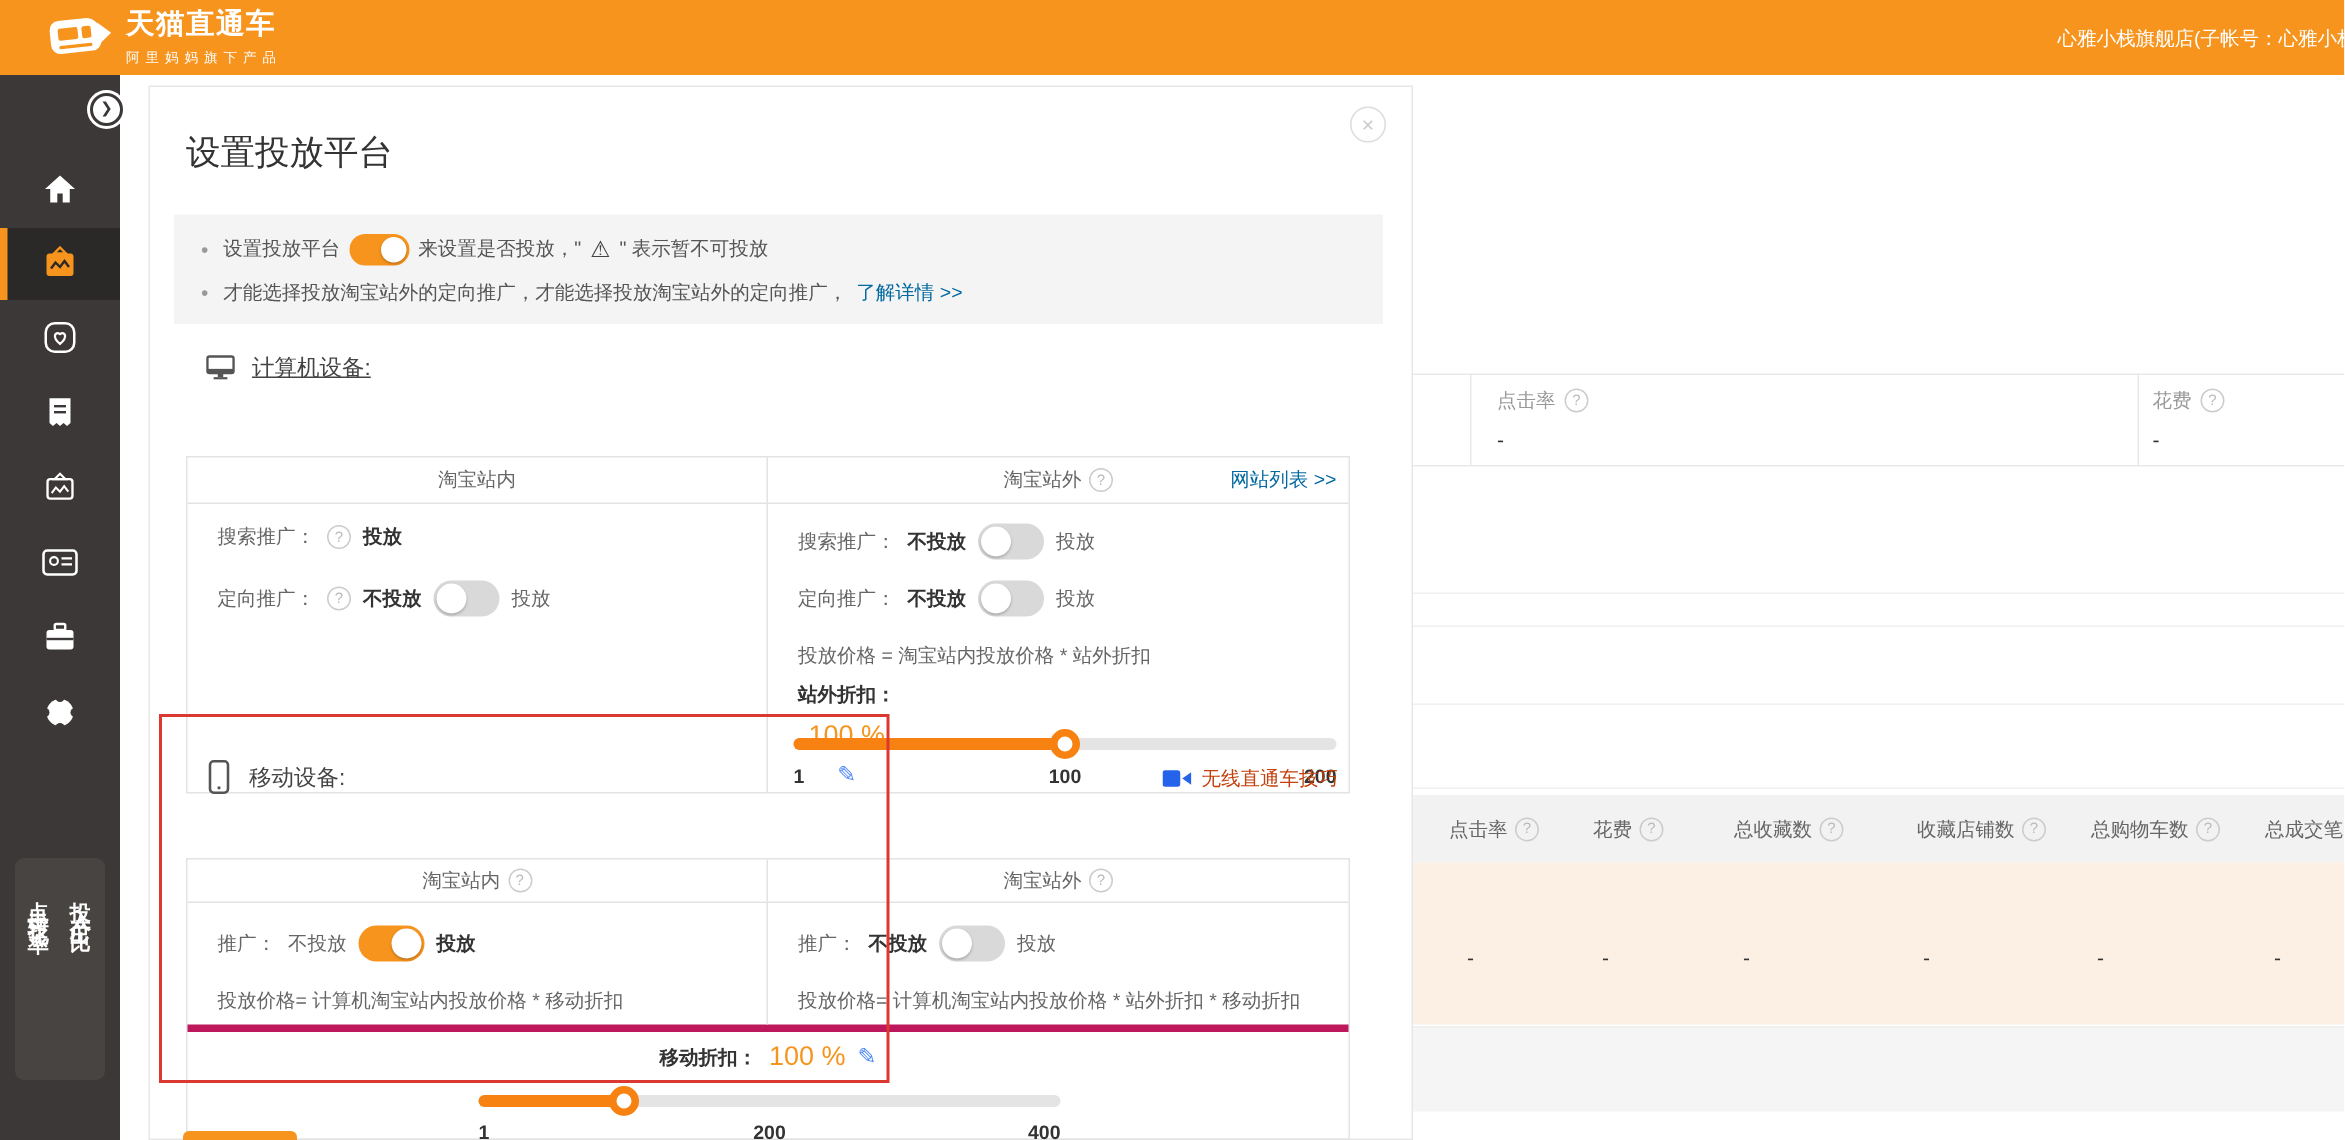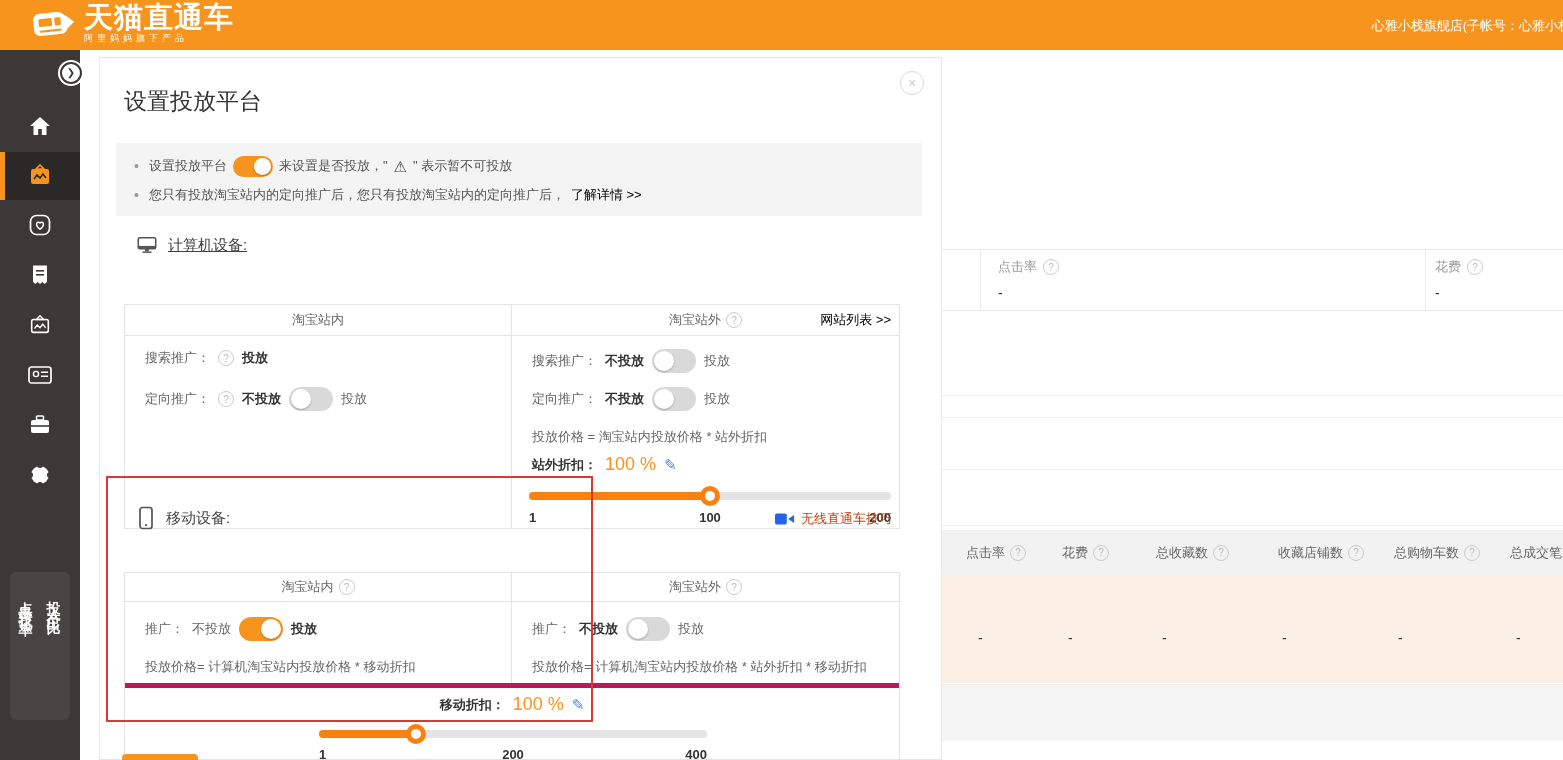--- a/index.html
+++ b/index.html
@@ -3,21 +3,21 @@
 <meta charset="utf-8">
 <style>
   html,body{margin:0;padding:0;background:#fff;font-family:"Liberation Sans","DejaVu Sans",sans-serif;}
   .page{position:relative;width:1563px;height:760px;overflow:hidden;background:#fff;}
   .abs{position:absolute;}
 
   
   .topbar{position:absolute;left:0;top:0;width:1563px;height:50px;background:#f7941e;z-index:40;overflow:hidden;}
   .logo-wrap{position:absolute;left:30px;top:3px;display:flex;align-items:center;gap:8px;}
   .logo-txt{display:flex;flex-direction:column;}
-  .logo-title{color:#fff;font-size:29px;font-weight:700;line-height:26px;letter-spacing:1px;}
+  .logo-title{color:#fff;font-size:19px;font-weight:700;line-height:26px;letter-spacing:1px;}
   .logo-sub{color:#fff;font-size:9px;letter-spacing:4px;margin-top:2px;}
   .account{position:absolute;right:-8px;top:17px;color:#fff;font-size:13px;white-space:nowrap;}
 
   
   .sidebar{position:absolute;left:0;top:50px;width:80px;height:710px;background:#3b3837;z-index:30;}
   .side-item{position:absolute;left:0;width:80px;height:48px;display:flex;align-items:center;justify-content:center;cursor:pointer;}
   .side-item.active{background:#2b2927;}
   .side-item.active::before{content:"";position:absolute;left:0;top:0;bottom:0;width:5px;background:#f7941e;}
   .expand-btn{position:absolute;left:58px;top:10px;width:26px;height:26px;background:#fff;border-radius:50%;display:flex;align-items:center;justify-content:center;cursor:pointer;}
   .expand-inner{width:18px;height:18px;border:2px solid #3b3837;border-radius:50%;display:flex;align-items:center;justify-content:center;color:#3b3837;font-size:10px;font-weight:700;line-height:1;}
@@ -25,21 +25,21 @@
   .vtext{writing-mode:vertical-lr;text-orientation:upright;color:#fff;font-weight:700;font-size:14px;letter-spacing:5px;line-height:18px;}
 
   
   .modal{position:absolute;left:99px;top:57px;width:843px;height:703px;background:#fff;border:1px solid #e7e7e7;box-sizing:border-box;z-index:20;}
   .modal-title{position:absolute;left:24px;top:28px;font-size:23px;color:#333;font-weight:500;}
   .close-btn{position:absolute;left:800px;top:13px;width:22px;height:22px;border:1px solid #dcdcdc;border-radius:50%;color:#ccc;font-size:11px;display:flex;align-items:center;justify-content:center;cursor:pointer;}
   .tipbox{position:absolute;left:16px;top:85px;width:806px;height:73px;background:#f4f4f4;display:flex;flex-direction:column;justify-content:center;gap:9px;padding-left:18px;box-sizing:border-box;}
   .tipline{display:flex;align-items:center;gap:6px;font-size:13px;color:#555;}
   .dot{color:#999;margin-right:4px;font-size:14px;}
   .warn{color:#444;font-size:15px;font-weight:700;line-height:1;}
-  .blue-link{color:#000000;cursor:pointer;text-decoration:none;font-size:13px;}
+  .blue-link{color:#0369a1;cursor:pointer;text-decoration:none;font-size:13px;}
 
   .section-head{position:absolute;left:36px;display:flex;align-items:center;gap:10px;font-size:15px;color:#444;}
   .ptable{position:absolute;left:24px;width:776px;border:1px solid #e3e3e3;box-sizing:border-box;margin-top:36px;}
   .thead{display:flex;border-bottom:1px solid #e3e3e3;}
   .thcell{position:relative;width:50%;text-align:center;font-size:13px;color:#666;display:flex;align-items:center;justify-content:center;gap:5px;box-sizing:border-box;}
   .thcell.brd{border-right:1px solid #e3e3e3;}
   .tbody{position:relative;display:flex;}
   .tcell{position:relative;width:50%;box-sizing:border-box;}
   .tcell.brd{border-right:1px solid #e3e3e3;}
   .frow{position:absolute;left:20px;display:flex;align-items:center;gap:8px;font-size:13px;color:#666;white-space:nowrap;}
@@ -268,21 +268,21 @@
         <span>设置投放平台</span>
         <span class="tg on sm">
             <span class="kn"></span>
           </span>
         <span>来设置是否投放，"</span>
         <span class="warn">⚠</span>
         <span>" 表示暂不可投放</span>
       </div>
       <div class="tipline">
         <span class="dot">•</span>
-        <span>您只有投放淘宝站内的定向推广后，您只有投放淘宝站内的定向推广后，</span>
+        <span>才能选择投放淘宝站外的定向推广，才能选择投放淘宝站外的定向推广，</span>
         <a class="blue-link">了解详情 &gt;&gt;</a>
       </div>
     </div>
 
     <div class="section-head" style="top:176px;text-decoration:underline;">
       <span>
         <svg width="22" height="22" viewBox="0 0 24 24">
           <rect x="2.5" y="4" width="19" height="12" rx="1.5" fill="none" stroke="#555" stroke-width="1.7"></rect>
           <rect x="2.5" y="13" width="19" height="3" fill="#555"></rect>
           <rect x="10" y="16" width="4" height="3" fill="#555"></rect>
@@ -331,21 +331,21 @@
           </div>
           <div class="frow" style="top:51px;">
             <span>定向推广：</span>
             <span class="b">不投放</span>
             <span class="tg off">
                 <span class="kn"></span>
               </span>
             <span>投放</span>
           </div>
           <div class="formula" style="top:92px;">投放价格 = 淘宝站内投放价格 * 站外折扣</div>
-          <div class="frow" style="top:118px;">
+          <div class="frow" style="top:118px;flex-direction:column;">
             <span class="b">站外折扣：</span>
             <span class="disc-val">100 %</span>
             <span class="pencil">✎</span>
           </div>
           <div class="track" style="left:17px;top:156px;width:362px;">
             <div class="tfill" style="width:50%;"></div>
             <div class="knob" style="left:50%;"></div>
           </div>
           <div class="ticks" style="left:17px;top:174px;width:362px;">
             <span>1</span>

